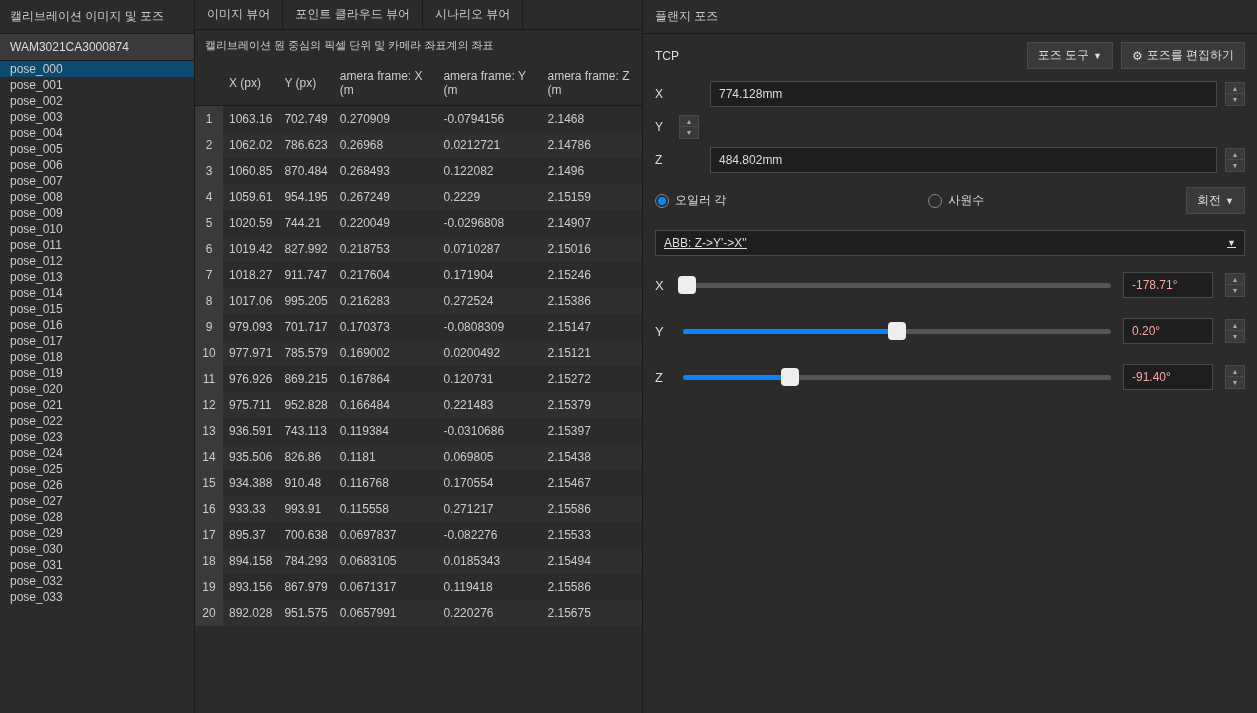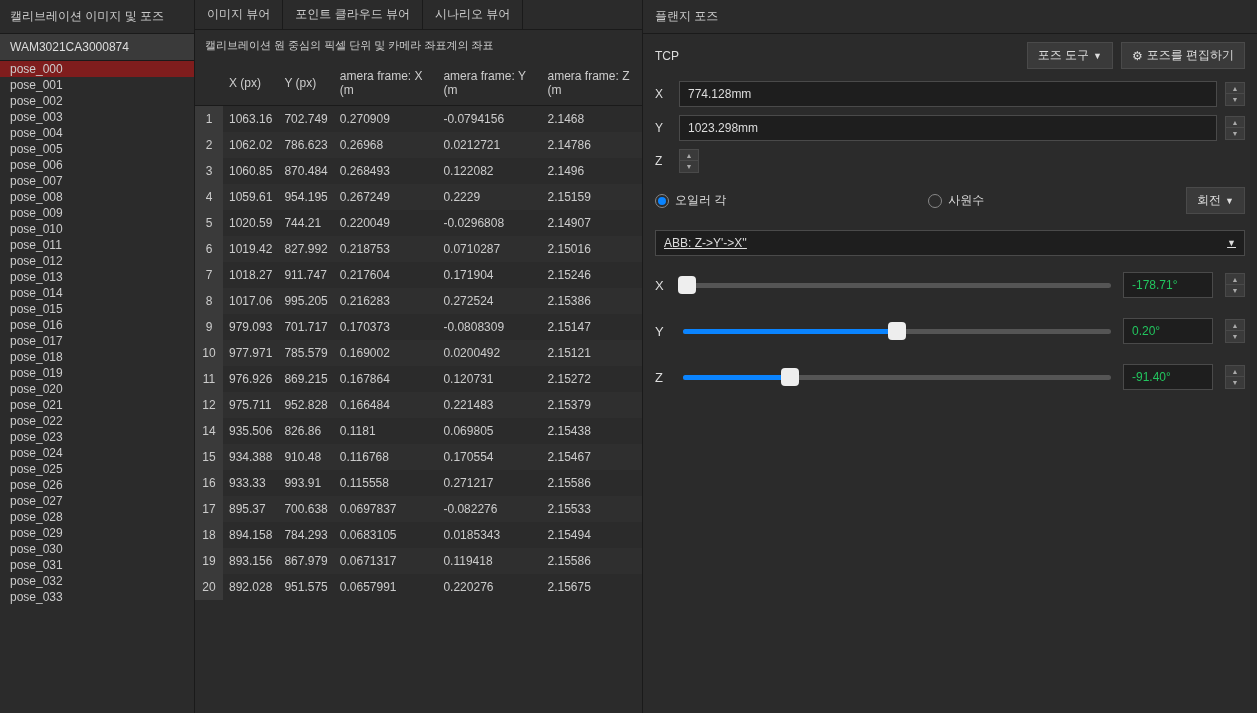--- a/index.html
+++ b/index.html
@@ -11,21 +11,21 @@
   width: 1257px;
   height: 713px;
   overflow: hidden;
   display: flex;
 }
 .left-panel { width: 195px; background: #2b2b2b; border-right: 1px solid #1a1a1a; display: flex; flex-direction: column; }
 .left-title { padding: 8px 10px; font-size: 12px; color: #ccc; border-bottom: 1px solid #1a1a1a; }
 .device-tab { background: #3a3a3a; padding: 6px 10px; font-size: 12px; border-bottom: 1px solid #1a1a1a; }
 .pose-list { overflow-y: auto; flex: 1; }
 .pose-item { padding: 1px 10px; font-size: 12px; color: #ccc; cursor: pointer; }
-.pose-item.selected { background: #7f1d1d; }
+.pose-item.selected { background: #0c4a6e; }
 
 .center-panel { width: 448px; background: #2b2b2b; border-right: 1px solid #1a1a1a; display: flex; flex-direction: column; }
 .tabs { display: flex; background: #2b2b2b; border-bottom: 1px solid #1a1a1a; }
 .tab { padding: 6px 12px; font-size: 12px; color: #ccc; cursor: pointer; border-right: 1px solid #1a1a1a; }
 .tab.active { background: #3a3a3a; }
 .subtitle { padding: 8px 10px; font-size: 11px; color: #ccc; }
 .table-wrap { flex: 1; overflow: auto; }
 table { width: 100%; border-collapse: collapse; font-size: 12px; }
 th { background: #2b2b2b; padding: 8px 6px; text-align: left; color: #ccc; font-weight: normal; border-bottom: 1px solid #1a1a1a; position: sticky; top: 0; }
 th.rownum-h { width: 28px; }
@@ -34,41 +34,41 @@
 tbody tr:nth-child(even) { background: #2f2f2f; }
 tbody tr:nth-child(odd) { background: #2b2b2b; }
 
 .right-panel { flex: 1; background: #2b2b2b; display: flex; flex-direction: column; padding: 0; }
 .right-title { padding: 8px 12px; font-size: 12px; color: #ccc; border-bottom: 1px solid #1a1a1a; }
 .tcp-row { display: flex; align-items: center; padding: 8px 12px; gap: 8px; }
 .tcp-label { flex: 1; font-size: 12px; }
 .btn { background: #3a3a3a; border: 1px solid #4a4a4a; color: #ddd; padding: 4px 10px; font-size: 12px; cursor: pointer; display: inline-flex; align-items: center; gap: 4px; }
 .coord-row { display: flex; align-items: center; padding: 4px 12px; gap: 8px; }
 .coord-label { width: 16px; font-size: 12px; }
-.coord-input { flex: 1; background: #1e1e1e; border: 1px solid #4a4a4a; color: #ddd; padding: 5px 8px; font-size: 12px; }
+.coord-input { flex: 1; background: #1e1e1e; border: 1px solid #4a4a4a; color: #ddd; padding: 5px 8px; font-size: 12px; margin-left: 31px; }
 .spinner { display: flex; flex-direction: column; border: 1px solid #4a4a4a; }
 .spinner-btn { width: 18px; height: 11px; background: #3a3a3a; color: #aaa; font-size: 7px; display: flex; align-items: center; justify-content: center; cursor: pointer; }
 .spinner-btn:first-child { border-bottom: 1px solid #4a4a4a; }
 
 .radio-row { display: flex; align-items: center; padding: 10px 12px; gap: 8px; }
 .radio-group { display: flex; align-items: center; gap: 6px; cursor: pointer; }
 .radio-circle { width: 14px; height: 14px; border: 1px solid #888; border-radius: 50%; display: flex; align-items: center; justify-content: center; }
 .radio-circle.checked::after { content: ""; width: 8px; height: 8px; background: #0a84ff; border-radius: 50%; }
 .radio-spacer { flex: 1; display: flex; justify-content: center; }
 
 .select-row { padding: 6px 12px; }
 .select-box { width: 100%; background: #1e1e1e; border: 1px solid #4a4a4a; color: #ddd; padding: 5px 8px; font-size: 12px; display: flex; justify-content: space-between; align-items: center; cursor: pointer; text-decoration: underline; }
 
 .slider-row { display: flex; align-items: center; padding: 10px 12px; gap: 12px; }
 .slider-label { width: 16px; font-size: 13px; }
 .slider-track-wrap { flex: 1; position: relative; height: 20px; display: flex; align-items: center; }
 .slider-track { width: 100%; height: 5px; background: #555; border-radius: 3px; position: relative; }
 .slider-fill { position: absolute; left: 0; top: 0; height: 100%; background: #0a84ff; border-radius: 3px; }
 .slider-thumb { position: absolute; width: 18px; height: 18px; background: #eee; border-radius: 4px; top: 50%; transform: translate(-50%, -50%); cursor: grab; }
-.slider-value { width: 90px; background: #1e1e1e; border: 1px solid #4a4a4a; color: #22c55e; padding: 5px 8px; font-size: 12px; }
+.slider-value { width: 90px; background: #1e1e1e; border: 1px solid #4a4a4a; color: #fca5a5; padding: 5px 8px; font-size: 12px; }
 
 .chevron { font-size: 9px; }
 .gear-icon::before { content: "⚙"; }
 </style>
 </head>
 <body>
 
 <div class="left-panel">
   <div class="left-title">캘리브레이션 이미지 및 포즈</div>
   <div class="device-tab">WAM3021CA3000874</div>
@@ -220,20 +220,28 @@
           </tr>
           <tr>
             <td class="rownum">12</td>
             <td>975.711</td>
             <td>952.828</td>
             <td>0.166484</td>
             <td>0.221483</td>
             <td>2.15379</td>
           </tr>
           <tr>
+            <td class="rownum">13</td>
+            <td>936.591</td>
+            <td>743.113</td>
+            <td>0.119384</td>
+            <td>-0.0310686</td>
+            <td>2.15397</td>
+          </tr>
+          <tr>
             <td class="rownum">14</td>
             <td>935.506</td>
             <td>826.86</td>
             <td>0.1181</td>
             <td>0.069805</td>
             <td>2.15438</td>
           </tr>
           <tr>
             <td class="rownum">15</td>
             <td>934.388</td>
@@ -304,28 +312,28 @@
   <div class="coord-row">
     <span class="coord-label">X</span>
     <input class="coord-input" value="774.128mm" style="">
     <div class="spinner">
       <div class="spinner-btn">▲</div>
       <div class="spinner-btn">▼</div>
     </div>
   </div>
   <div class="coord-row">
     <span class="coord-label">Y</span>
-    <input class="coord-input" value="1023.298mm" style="">
     <div class="spinner">
       <div class="spinner-btn">▲</div>
       <div class="spinner-btn">▼</div>
     </div>
   </div>
   <div class="coord-row">
     <span class="coord-label">Z</span>
+    <input class="coord-input" value="484.802mm" style="">
     <div class="spinner">
       <div class="spinner-btn">▲</div>
       <div class="spinner-btn">▼</div>
     </div>
   </div>
 
   <div class="radio-row">
     <div class="radio-group">
       <span class="radio-circle checked"></span>
       <span>오일러 각</span>

